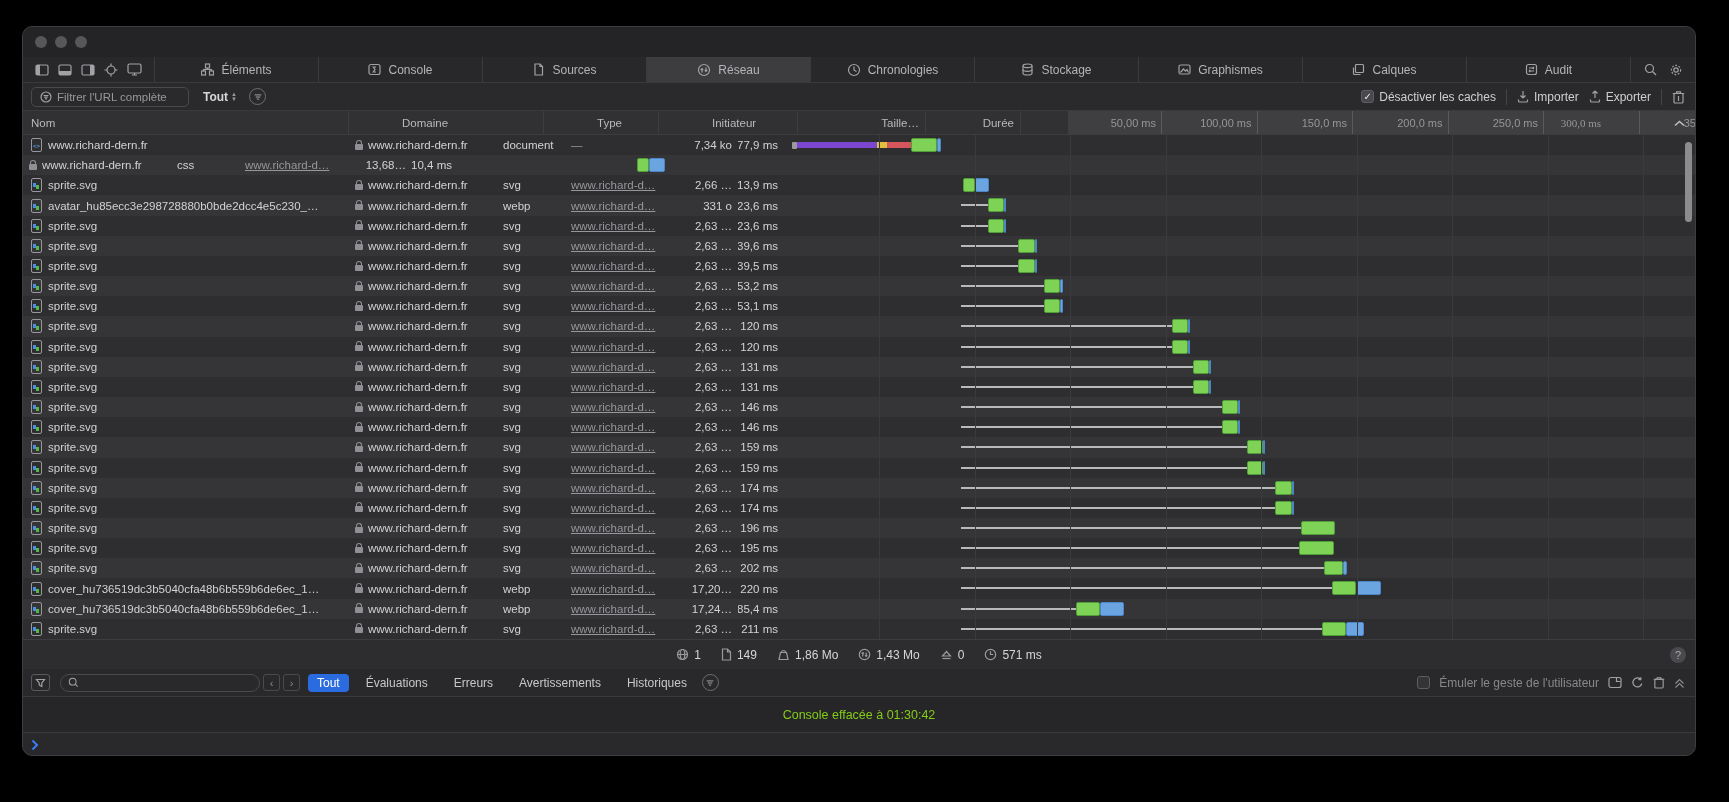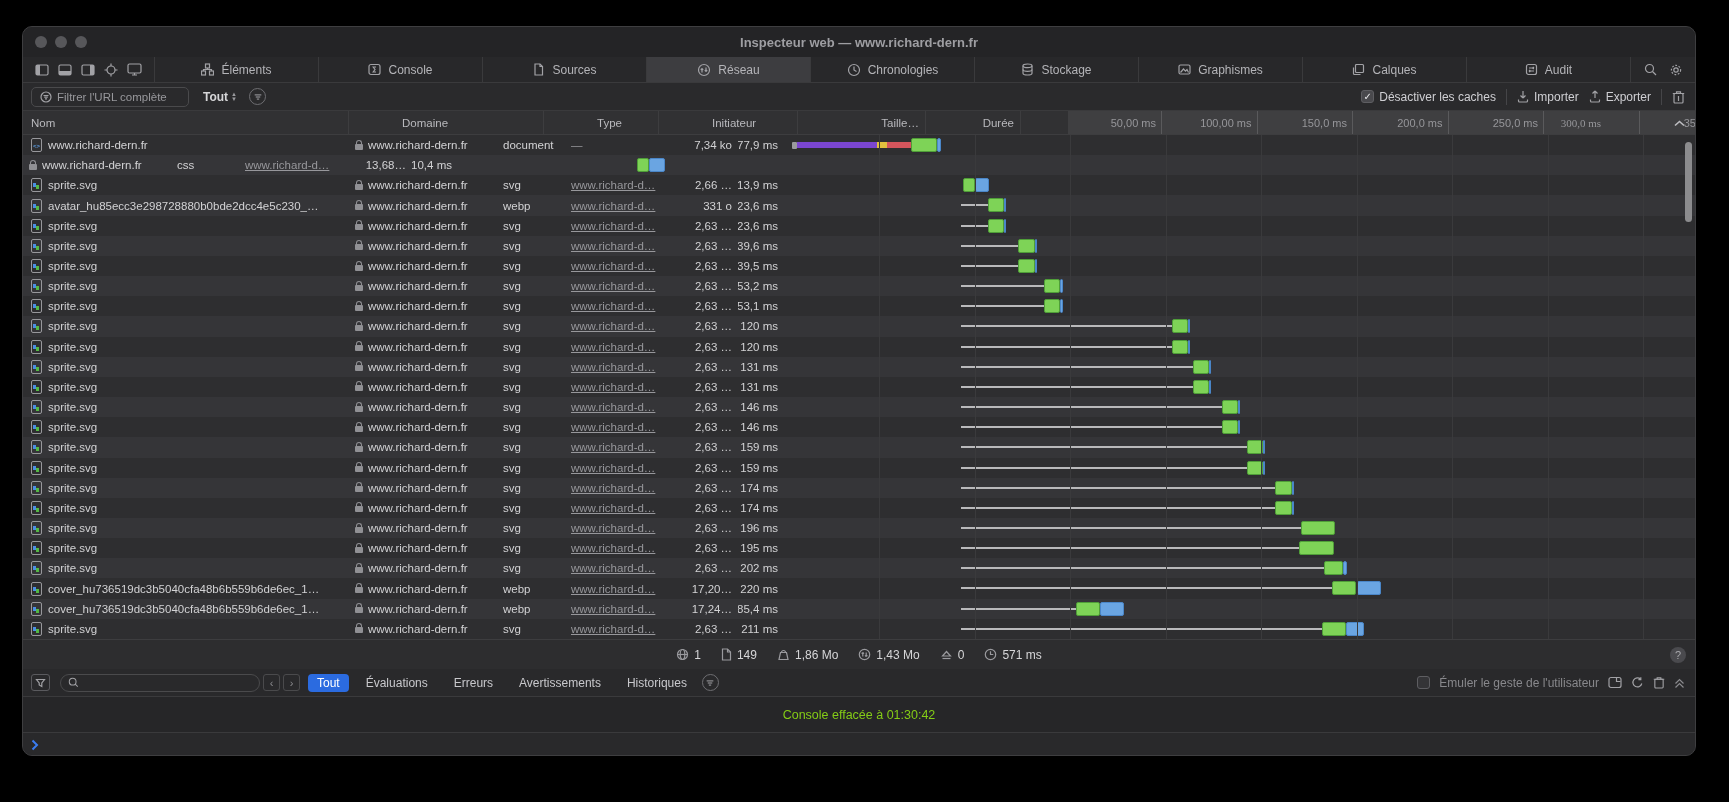--- a/index.html
+++ b/index.html
@@ -143,21 +143,20 @@
 <body>
 
 <div class="window">
 
   <div class="titlebar">
     <div class="lights">
       <div class="light"></div>
       <div class="light"></div>
       <div class="light"></div>
     </div>
-    <div class="title">Inspecteur web — www.richard-dern.fr</div>
   </div>
 
   <div class="tabbar">
     <div class="dockicons">
       <span>
           <svg width="14" height="12" viewBox="0 0 14 12">
             <rect x="1" y="1" width="12" height="10" rx="1.5"></rect>
             <rect x="1" y="1" width="4" height="10" fill="#a2a2a6" stroke="none"></rect>
           </svg>
         </span>

